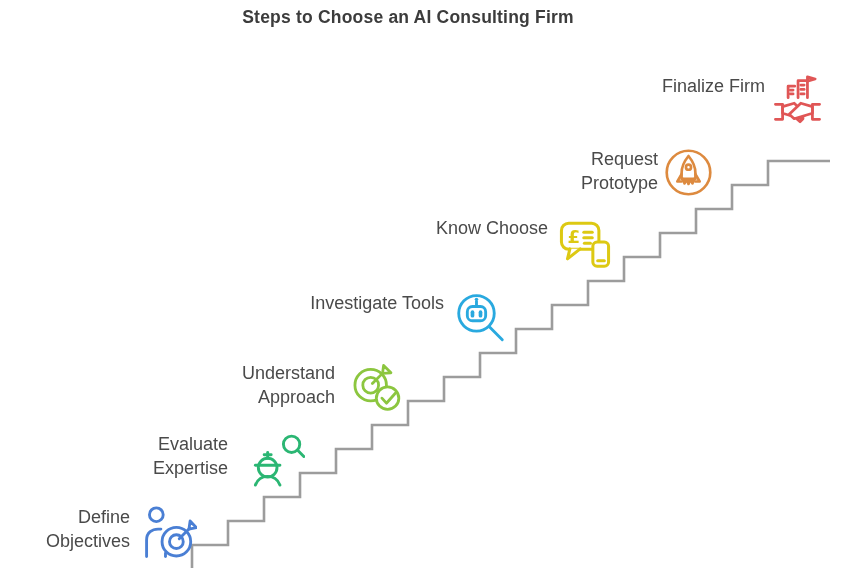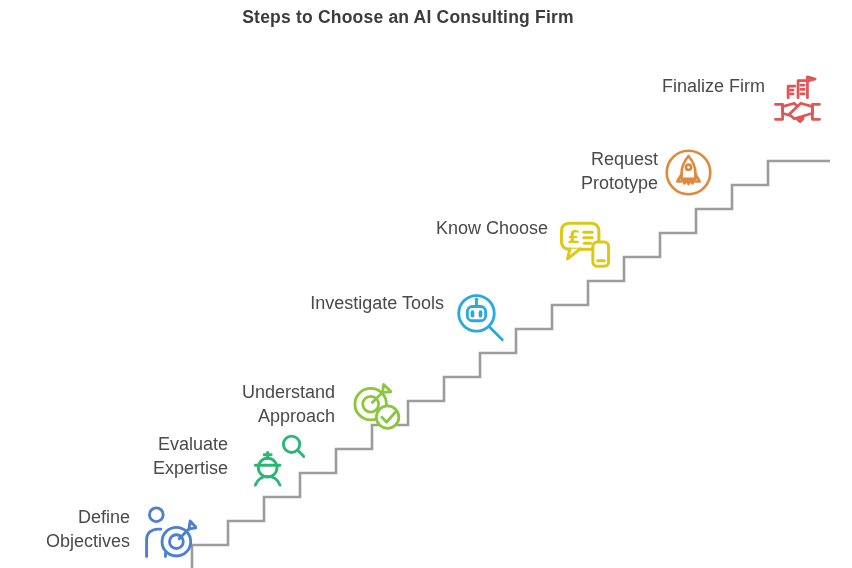--- a/index.html
+++ b/index.html
@@ -46,21 +46,21 @@
         <span class="step-icon"><svg width="56" height="56" viewBox="0 0 48 48" fill="none" stroke="#2bb673" stroke-width="2.5" stroke-linecap="round" stroke-linejoin="round">
     <path d="M5.5 45.5 C9 35.5 23 35.5 26.5 45.5"></path>
     <circle cx="16" cy="30.5" r="8"></circle>
     <line x1="5.5" y1="28.5" x2="26.5" y2="28.5"></line>
     <path d="M16 22.5 v-5"></path>
     <path d="M13 19.5 h6"></path>
     <circle cx="36.5" cy="10.5" r="7"></circle>
     <line x1="41.5" y1="15.5" x2="47" y2="21"></line>
           </svg></span>
       </div>
-      <div class="step" style="left: 222px; top: 380px; gap: 8px;">
+      <div class="step" style="left: 222px; top: 361px; gap: 8px;">
         <div class="step-label" style="width: 113px; margin-right: 8px;">Understand<br>Approach</div>
         <span class="step-icon"><svg width="54" height="54" viewBox="0 0 48 48" fill="none" stroke="#8cc63f" stroke-width="2.5" stroke-linecap="round" stroke-linejoin="round">
     <circle cx="17.5" cy="21.5" r="14"></circle>
     <circle cx="17.5" cy="21.5" r="7"></circle>
     <line x1="19" y1="20" x2="28" y2="11"></line>
     <path d="M28 11 L29 4 L35.5 10.5 Z"></path>
     <circle cx="32.5" cy="33" r="10" fill="#fff"></circle>
     <path d="M27.5 33 l4 4.5 8.5-9.5"></path>
           </svg></span>
       </div>

